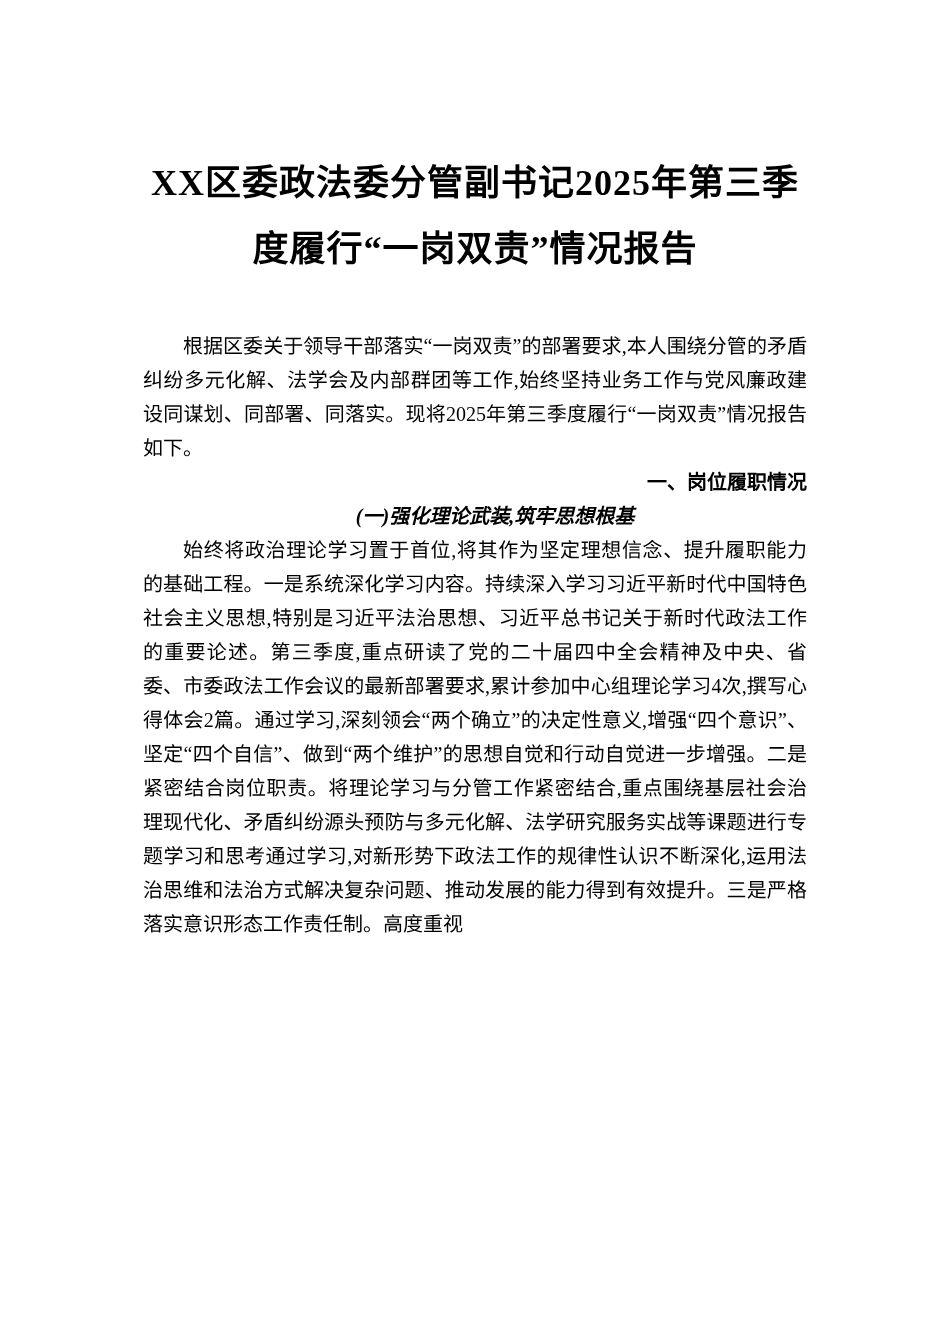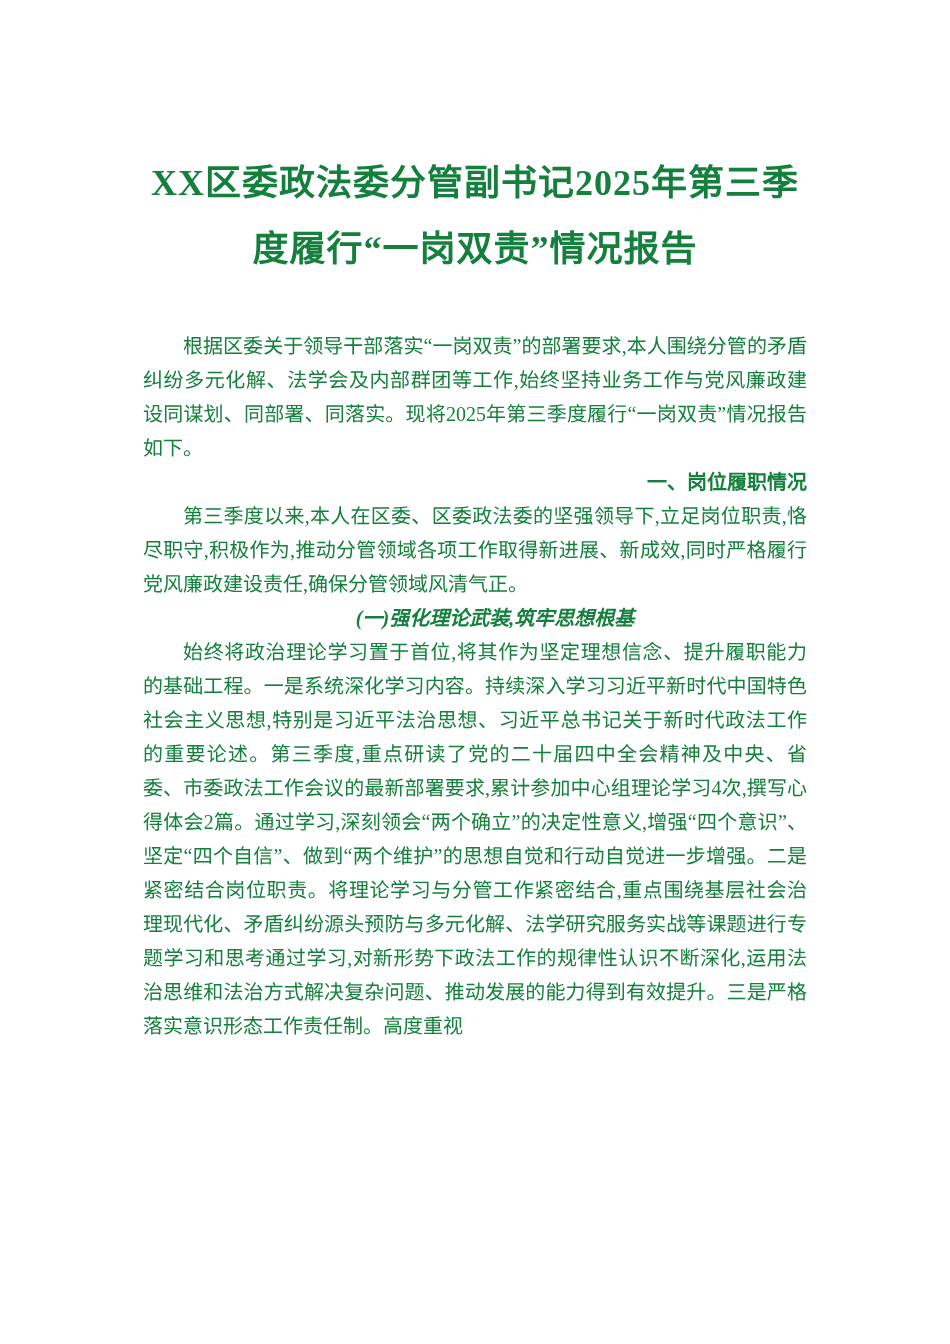--- a/index.html
+++ b/index.html
@@ -9,21 +9,21 @@
   }
   .page {
     position: relative;
     width: 950px;
     height: 1344px;
     margin: 0 auto;
     background: #ffffff;
     box-sizing: border-box;
     padding: 0 143px;
     overflow: hidden;
-    color: #15803d;
+    color: #000000;
     font-family: "Liberation Serif", "DejaVu Serif", serif;
   }
   .doc-title {
     margin: 150px 0 47px 0;
     font-size: 36px;
     font-weight: bold;
     line-height: 66px;
     text-align: center;
     letter-spacing: 1px;
     font-family: "Liberation Serif", "DejaVu Serif", serif;
@@ -56,17 +56,16 @@
   }
 </style>
 </head>
 <body>
 
 <div class="page">
   <h1 class="doc-title">XX区委政法委分管副书记2025年第三季度履行“一岗双责”情况报告</h1>
   <div class="doc-body">
       <div class="block paragraph">根据区委关于领导干部落实“一岗双责”的部署要求,本人围绕分管的矛盾纠纷多元化解、法学会及内部群团等工作,始终坚持业务工作与党风廉政建设同谋划、同部署、同落实。现将2025年第三季度履行“一岗双责”情况报告如下。</div>
       <div class="block heading1">一、岗位履职情况</div>
-      <div class="block paragraph">第三季度以来,本人在区委、区委政法委的坚强领导下,立足岗位职责,恪尽职守,积极作为,推动分管领域各项工作取得新进展、新成效,同时严格履行党风廉政建设责任,确保分管领域风清气正。</div>
       <div class="block heading2">(一)强化理论武装,筑牢思想根基</div>
       <div class="block paragraph">始终将政治理论学习置于首位,将其作为坚定理想信念、提升履职能力的基础工程。一是系统深化学习内容。持续深入学习习近平新时代中国特色社会主义思想,特别是习近平法治思想、习近平总书记关于新时代政法工作的重要论述。第三季度,重点研读了党的二十届四中全会精神及中央、省委、市委政法工作会议的最新部署要求,累计参加中心组理论学习4次,撰写心得体会2篇。通过学习,深刻领会“两个确立”的决定性意义,增强“四个意识”、坚定“四个自信”、做到“两个维护”的思想自觉和行动自觉进一步增强。二是紧密结合岗位职责。将理论学习与分管工作紧密结合,重点围绕基层社会治理现代化、矛盾纠纷源头预防与多元化解、法学研究服务实战等课题进行专题学习和思考通过学习,对新形势下政法工作的规律性认识不断深化,运用法治思维和法治方式解决复杂问题、推动发展的能力得到有效提升。三是严格落实意识形态工作责任制。高度重视</div>
     </div>
 </div>
 
 </body></html>

